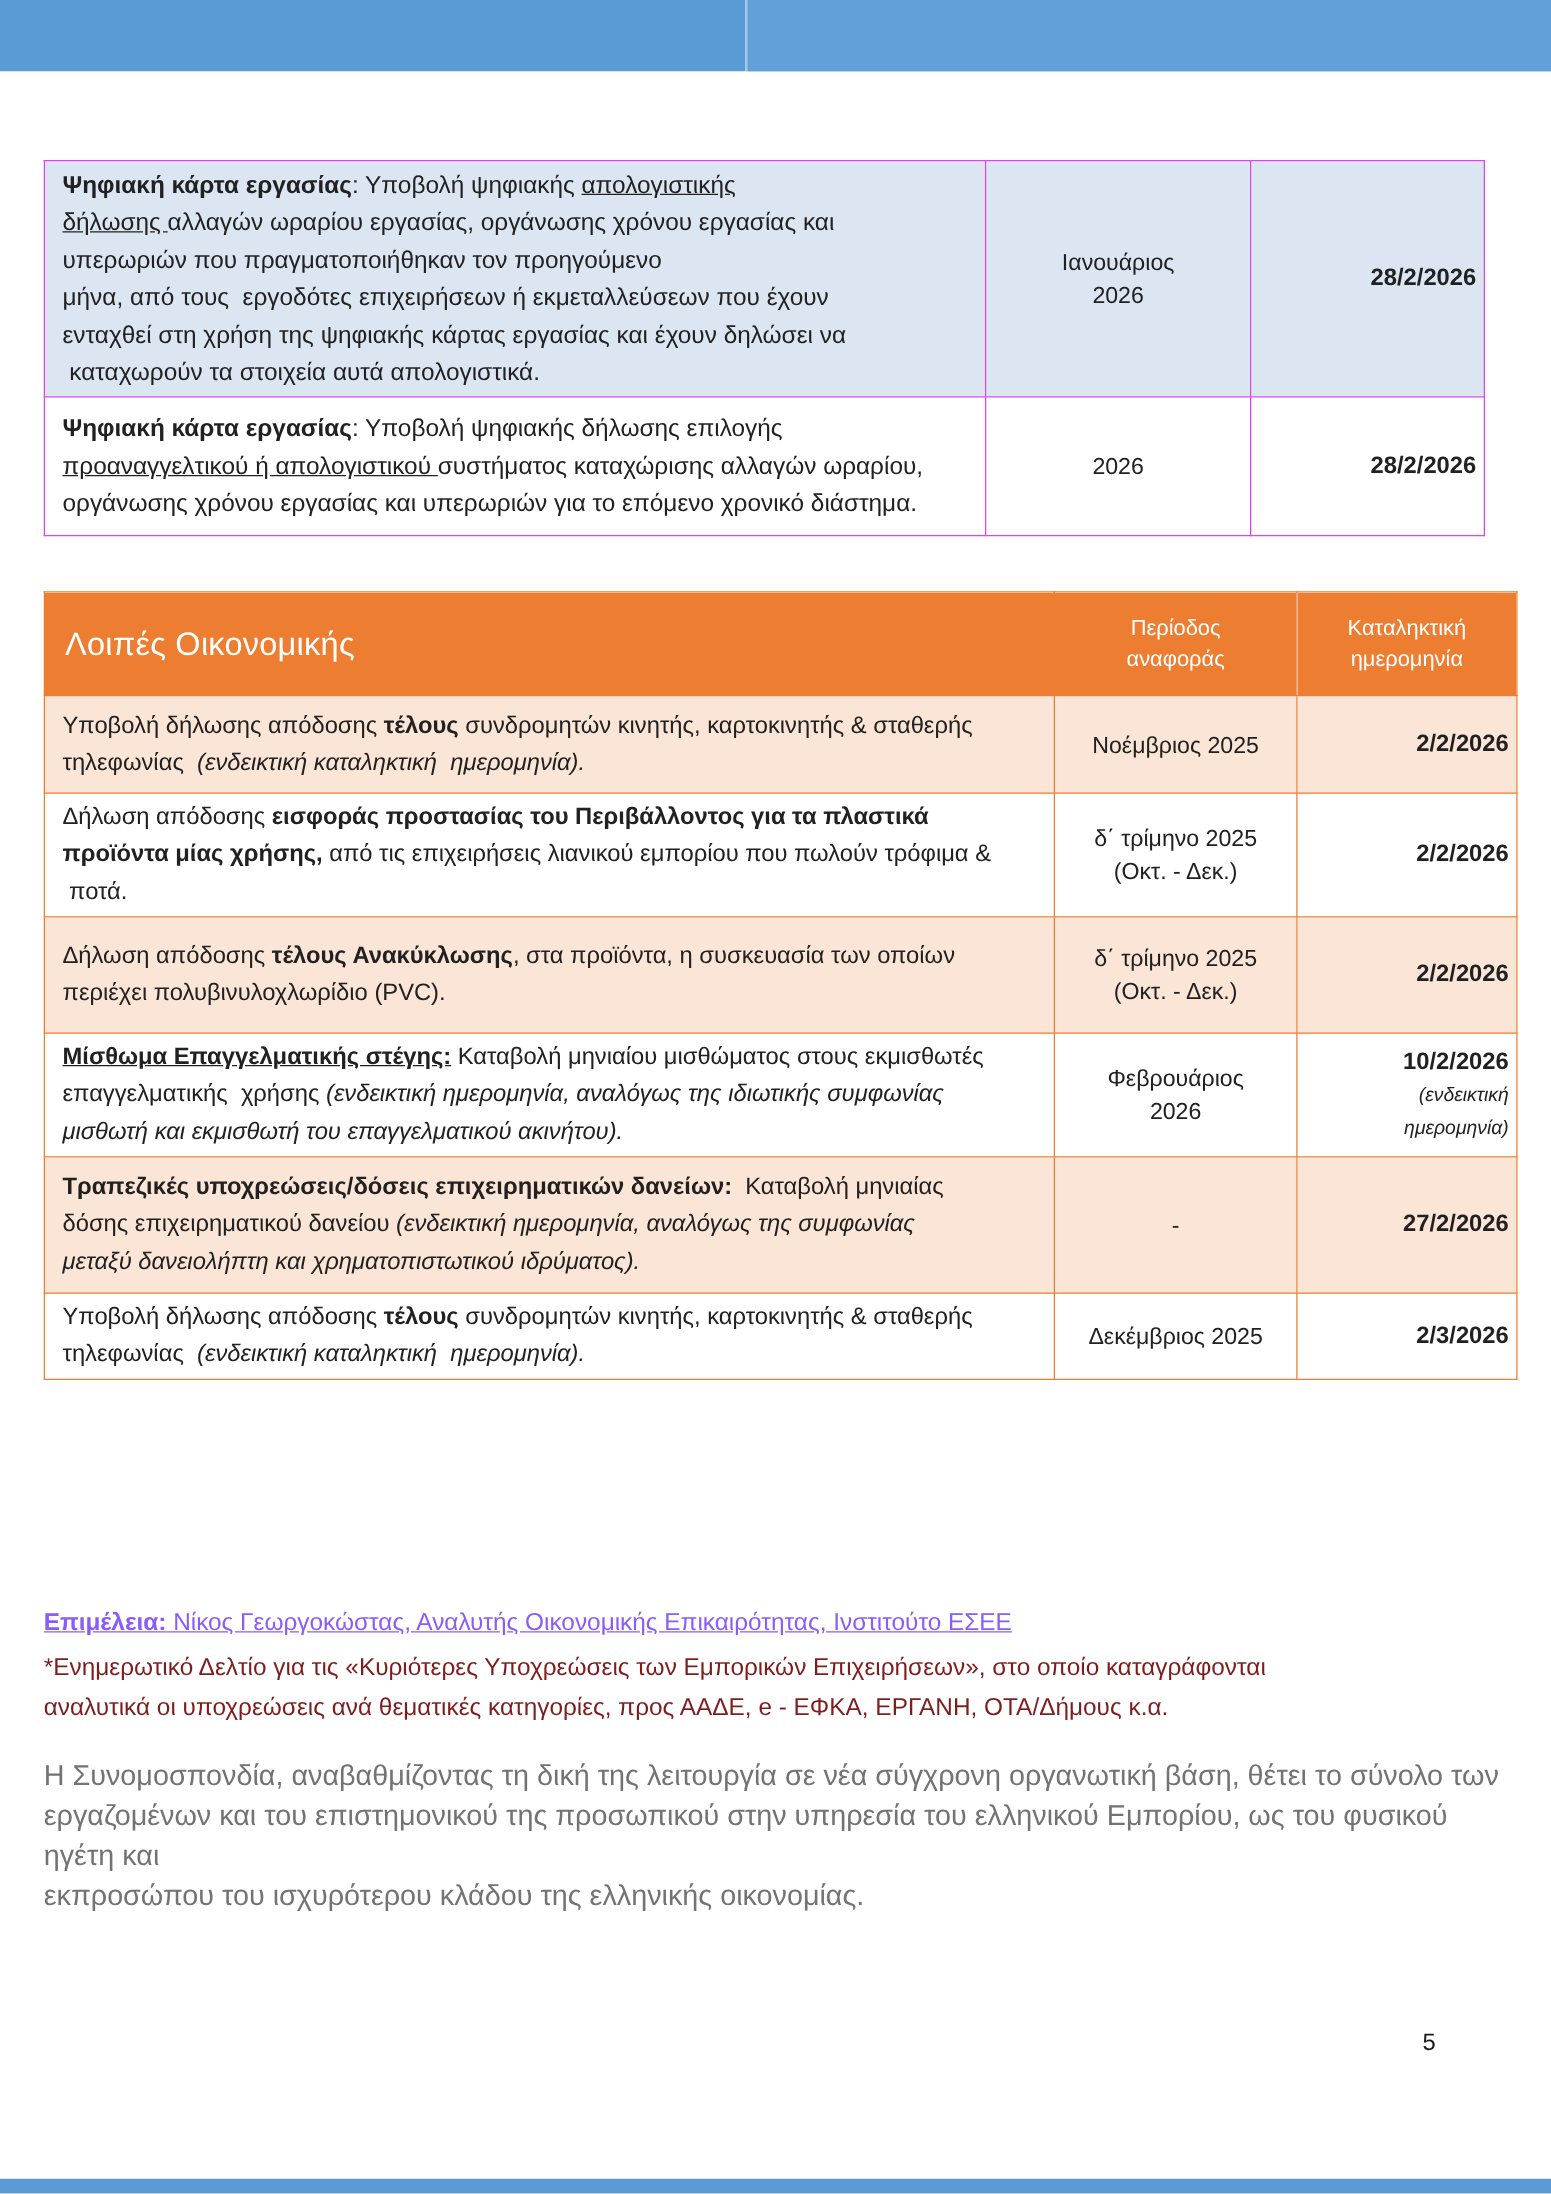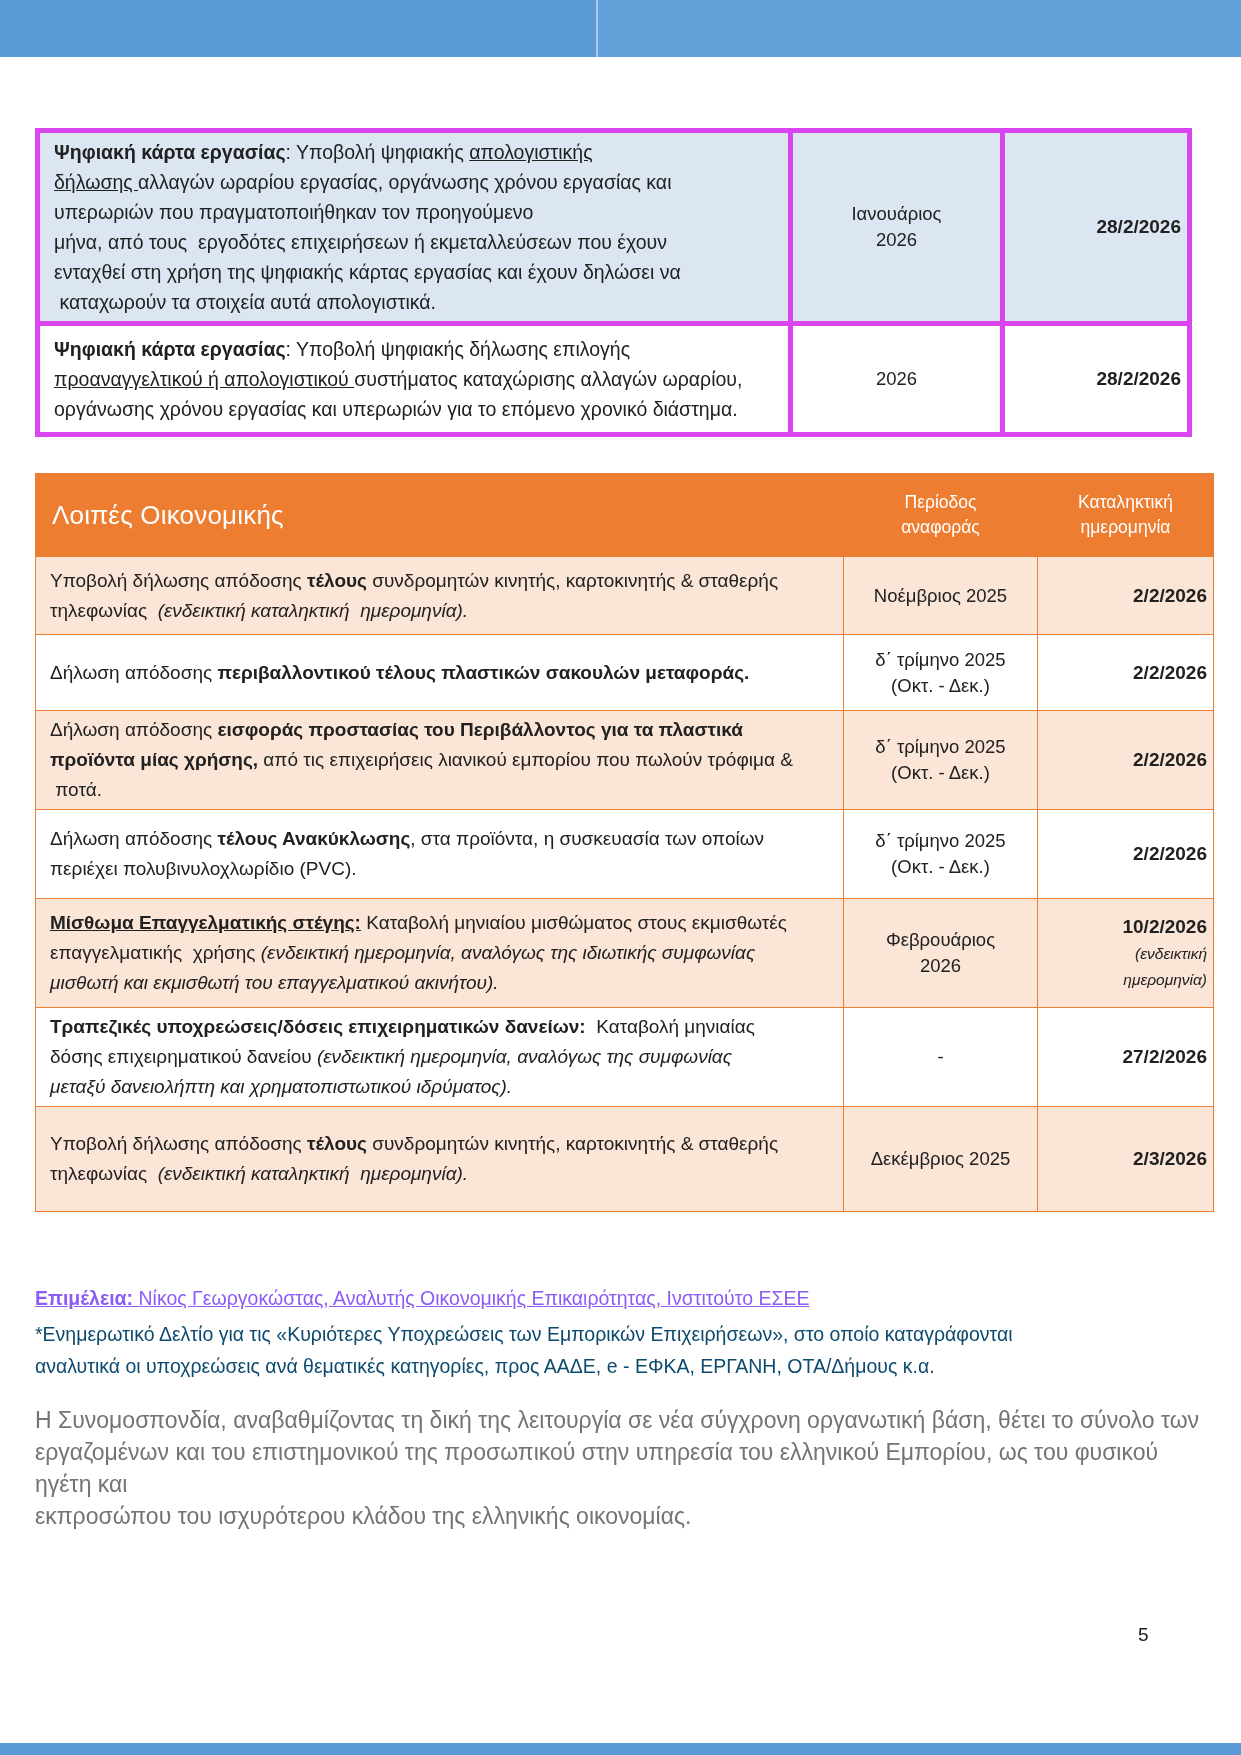--- a/index.html
+++ b/index.html
@@ -13,21 +13,21 @@
   .topbar { position:absolute; top:0; left:0; width:100%; height:57px; background:#5b9bd5; }
   .topbar-right { position:absolute; top:0; left:598px; right:0; height:100%; background:#61a0d8; }
   .topbar-divider { position:absolute; top:0; left:596px; width:2px; height:100%; background:rgba(255,255,255,.45); }
   .bottombar { position:absolute; left:0; bottom:0; width:100%; height:12px; background:#5b9bd5; }
 
   
   table { border-collapse:collapse; position:absolute; table-layout:fixed; }
   td, th { vertical-align:middle; overflow:hidden; }
 
   .tbl-blue { left:35px; top:128px; width:1152px; }
-  .tbl-blue td { border:5px solid #d946ef; }
+  .tbl-blue td { border:1px solid #d946ef; }
   .tbl-blue tbody tr:nth-child(1) { background:#dce6f2; }
   .tbl-blue tbody tr:nth-child(1) td { height:184px; }
   .tbl-blue tbody tr:nth-child(2) td { height:111px; }
   .tbl-blue .cell-text { font-size:19.5px; line-height:30px; }
 
   .tbl-orange { left:35px; top:473px; width:1178px; }
   .tbl-orange th, .tbl-orange td { border:1px solid #ed7d31; }
   .tbl-orange thead th { background:#ed7d31; color:#ffffff; font-weight:400; height:83px; }
   th.o-title { text-align:left; padding:0 0 0 16px; font-size:26px; letter-spacing:.2px; }
   th.o-col { font-size:17.5px; line-height:25px; white-space:pre-line; text-align:center; border-left:1px solid #f3a977 !important; }
@@ -49,21 +49,21 @@
   
   .seg-b { font-weight:700; }
   .seg-u { text-decoration:underline; }
   .seg-i { font-style:italic; }
   .seg-s { font-size:15.5px; line-height:20px; }
 
   
   .credits { position:absolute; left:35px; top:1283px; width:1180px; margin:0;
              font-size:19.5px; line-height:31px; color:#8b5cf6; white-space:pre-wrap; }
   .note    { position:absolute; left:35px; top:1318px; width:1185px; margin:0;
-             font-size:19.5px; line-height:32px; color:#0c4a6e; white-space:pre-line; }
+             font-size:19.5px; line-height:32px; color:#7f1d1d; white-space:pre-line; }
   .closing { position:absolute; left:35px; top:1404px; width:1185px; margin:0;
              font-size:23px; line-height:32px; color:#737373; white-space:pre-line; }
   .pagenum { position:absolute; left:1138px; top:1624px; font-size:19px; color:#1a1a1a; }
 </style>
 </head>
 <body>
 
 <div class="page">
 
   <div class="topbar" style="background: rgb(91, 155, 213);">
@@ -115,26 +115,20 @@
       </tr>
     </thead>
     <tbody id="orange-body">
         <tr>
           <td class="cell-text"><span>Υποβολή δήλωσης απόδοσης </span><span class="seg-b">τέλους</span><span> συνδρομητών κινητής, καρτοκινητής &amp; σταθερής
 τηλεφωνίας  </span><span class="seg-i">(ενδεικτική καταληκτική  ημερομηνία).</span></td>
           <td class="cell-period">Νοέμβριος 2025</td>
           <td class="cell-deadline"><span class="seg-b">2/2/2026</span></td>
         </tr>
         <tr>
-          <td class="cell-text"><span>Δήλωση απόδοσης </span><span class="seg-b">περιβαλλοντικού τέλους πλαστικών σακουλών μεταφοράς.</span></td>
-          <td class="cell-period">δ΄ τρίμηνο 2025
-(Οκτ. - Δεκ.)</td>
-          <td class="cell-deadline"><span class="seg-b">2/2/2026</span></td>
-        </tr>
-        <tr>
           <td class="cell-text"><span>Δήλωση απόδοσης </span><span class="seg-b">εισφοράς προστασίας του Περιβάλλοντος για τα πλαστικά
 προϊόντα μίας χρήσης,</span><span> από τις επιχειρήσεις λιανικού εμπορίου που πωλούν τρόφιμα &amp;
  ποτά.</span></td>
           <td class="cell-period">δ΄ τρίμηνο 2025
 (Οκτ. - Δεκ.)</td>
           <td class="cell-deadline"><span class="seg-b">2/2/2026</span></td>
         </tr>
         <tr>
           <td class="cell-text"><span>Δήλωση απόδοσης </span><span class="seg-b">τέλους Ανακύκλωσης</span><span>, στα προϊόντα, η συσκευασία των οποίων
 περιέχει πολυβινυλοχλωρίδιο (PVC).</span></td>

